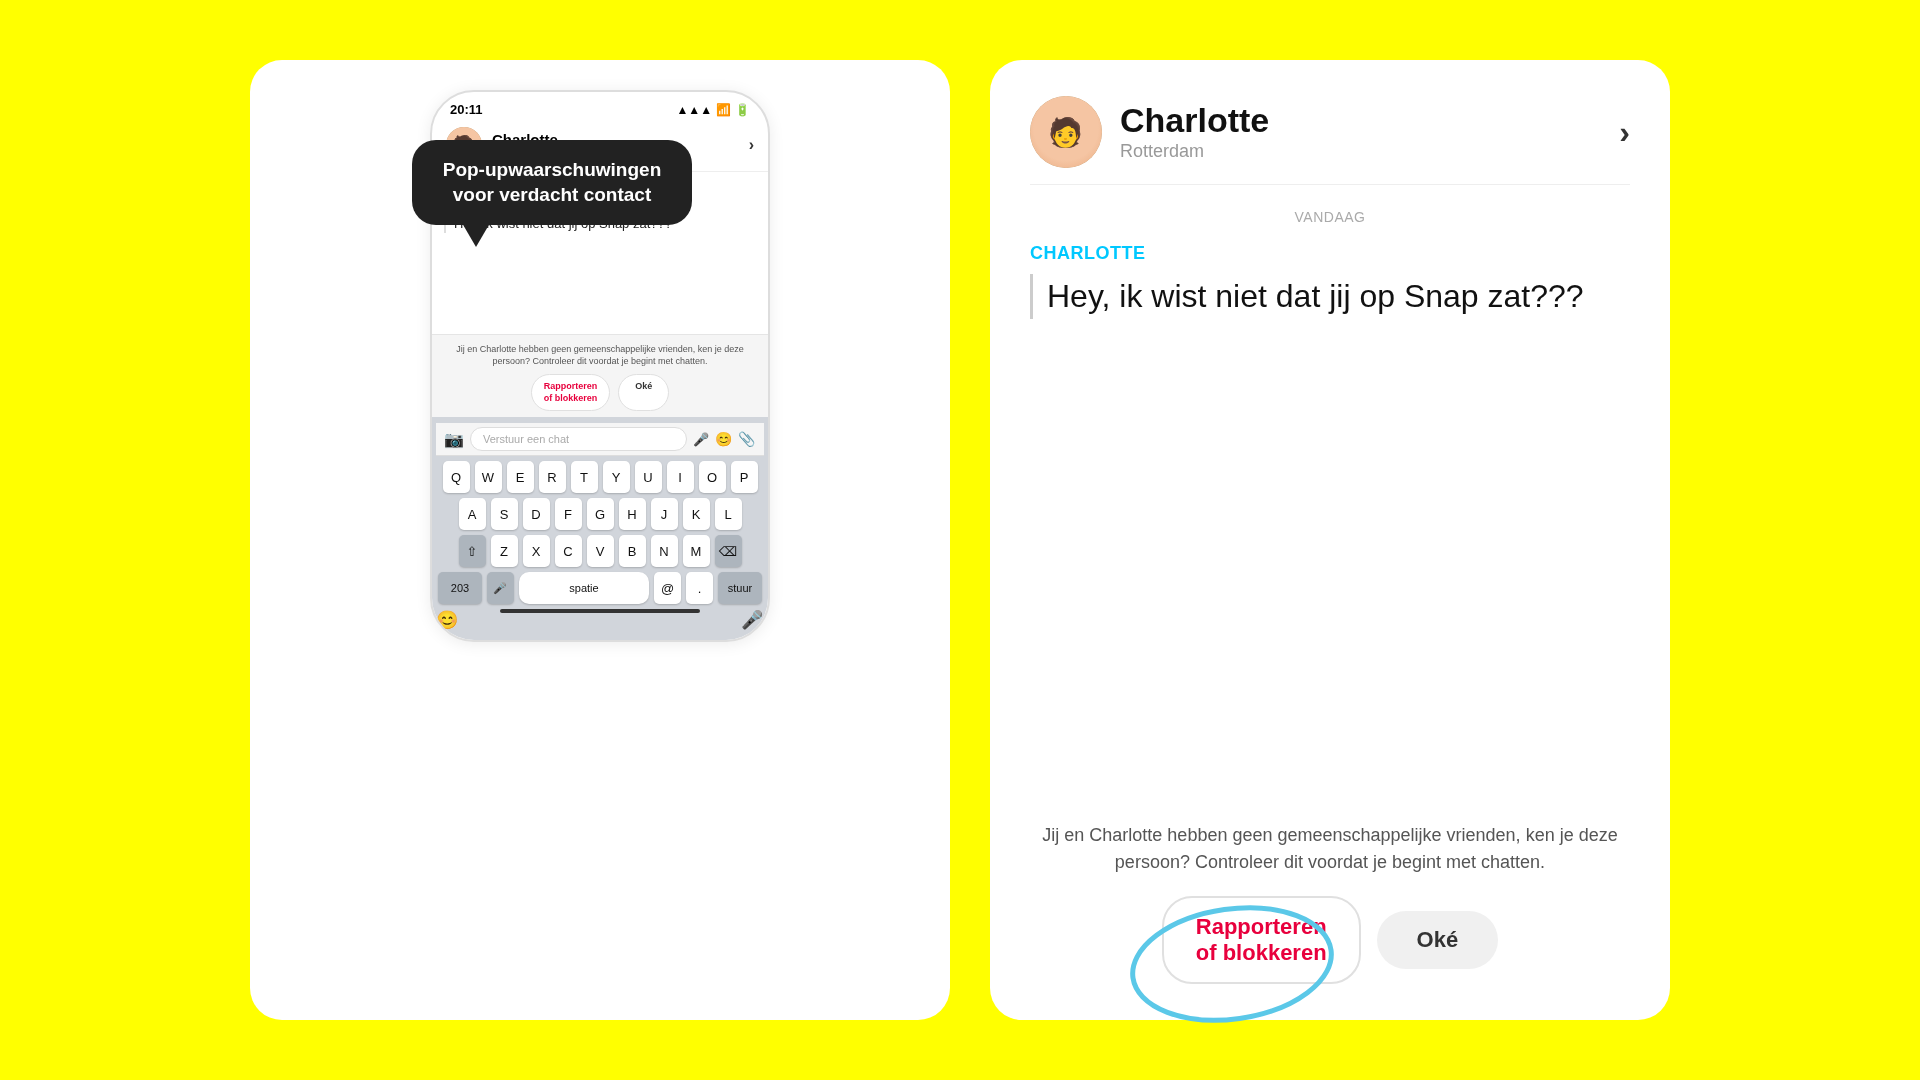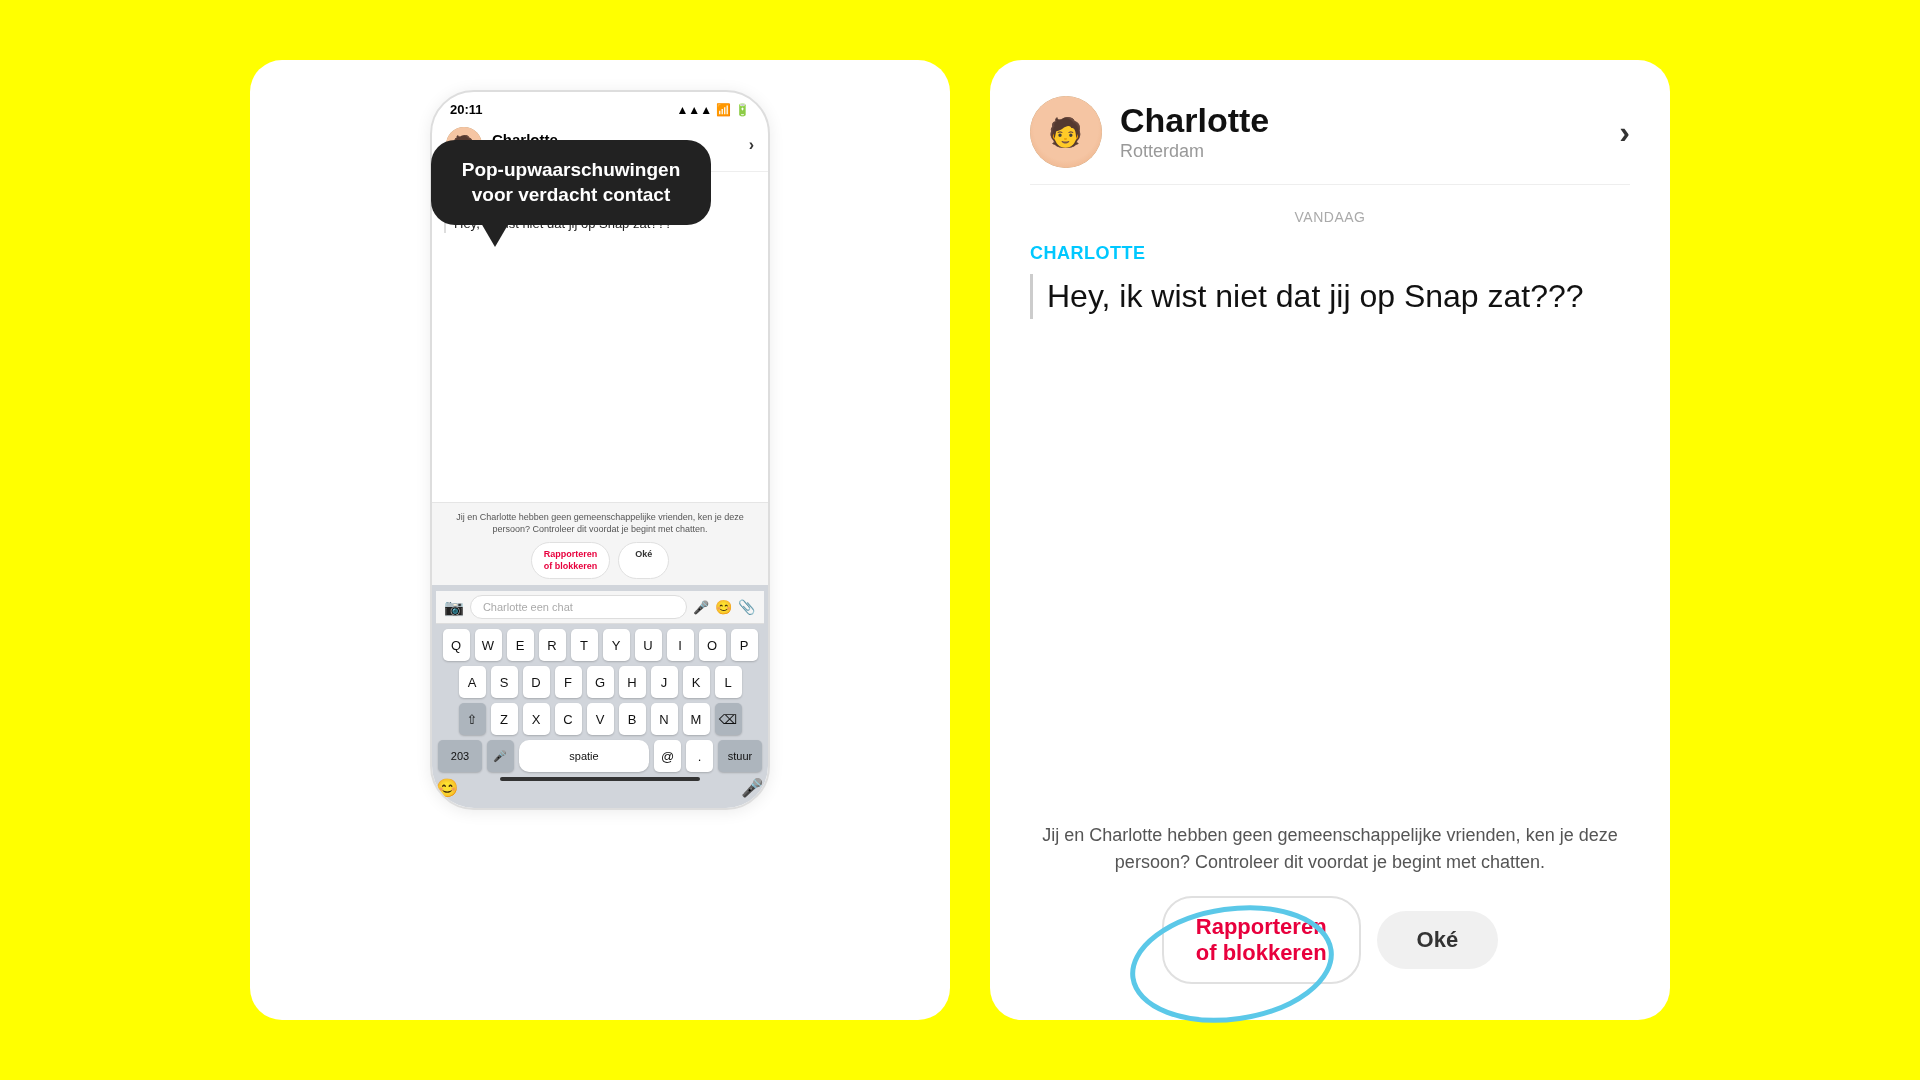--- a/index.html
+++ b/index.html
@@ -26,21 +26,21 @@
       display: flex;
       flex-direction: column;
     }
 
     
     .phone {
       background: white;
       border: 2.5px solid #ddd;
       border-radius: 44px;
       width: 340px;
-      height: 720px;
+      height: 552px;
       margin: 0 auto;
       position: relative;
       display: flex;
       flex-direction: column;
       overflow: hidden;
       box-shadow: 0 2px 16px rgba(0,0,0,0.08);
     }
 
     .phone-status-bar {
       display: flex;
@@ -128,21 +128,21 @@
       padding-left: 8px;
       font-size: 13px;
       color: #222;
       line-height: 1.4;
     }
 
     
     .speech-bubble {
       position: absolute;
       top: 80px;
-      left: 181px;
+      left: 162px;
       background: #222;
       color: white;
       font-size: 19px;
       font-weight: 900;
       border-radius: 24px;
       padding: 18px 22px;
       width: 280px;
       text-align: center;
       line-height: 1.3;
       z-index: 10;
@@ -457,21 +457,21 @@
         <div class="btn-report-phone">Rapporteren<br>of blokkeren</div>
         <div class="btn-ok-phone">Oké</div>
       </div>
     </div>
 
     <div class="keyboard">
 
       <div class="keyboard-toolbar">
         <span style="font-size:16px;">📷</span>
         <div class="keyboard-input">
-          <span style="color:#aaa;font-size:11px;">Charlotte een chat</span>
+          <span style="color:#aaa;font-size:11px;">Verstuur een chat</span>
         </div>
         <span class="mic-icon">🎤</span>
         <span style="font-size:14px;">😊</span>
         <span style="font-size:14px;">📎</span>
       </div>
 
       <div style="height:5px;"></div>
       <div class="key-row">
         <div class="key">Q</div>
         <div class="key">W</div>

